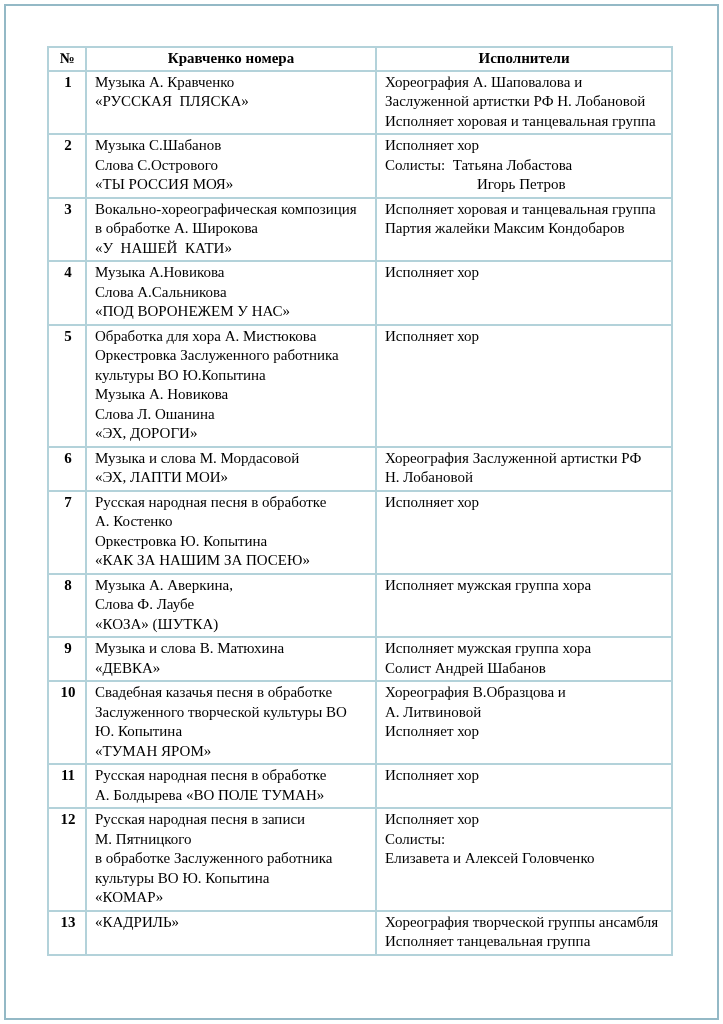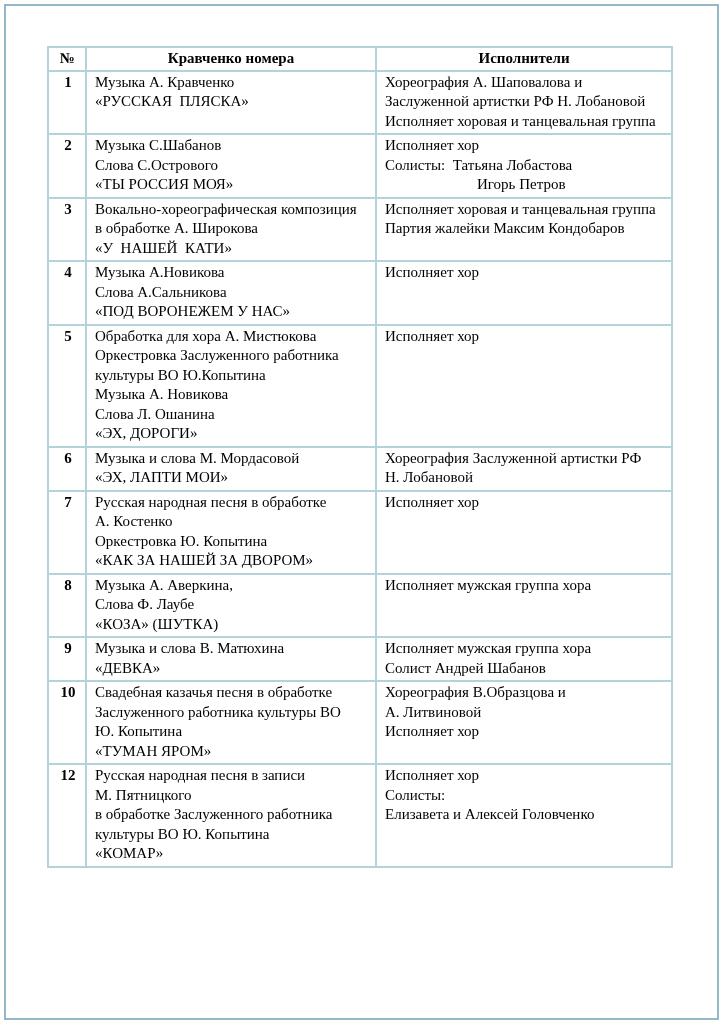--- a/index.html
+++ b/index.html
@@ -141,21 +141,21 @@
           <div class="line"><span>Хореография Заслуженной артистки РФ</span></div>
           <div class="line"><span>Н. Лобановой</span></div>
         </td>
       </tr>
       <tr>
         <td class="col-num">7</td>
         <td>
           <div class="line"><span>Русская народная песня в обработке</span></div>
           <div class="line"><span>А. Костенко</span></div>
           <div class="line"><span>Оркестровка Ю. Копытина</span></div>
-          <div class="line"><span class="bold">«КАК ЗА НАШЕЙ ЗА ДВОРОМ»</span></div>
+          <div class="line"><span class="bold">«КАК ЗА НАШИМ ЗА ПОСЕЮ»</span></div>
         </td>
         <td>
           <div class="line"><span>Исполняет хор</span></div>
         </td>
       </tr>
       <tr>
         <td class="col-num">8</td>
         <td>
           <div class="line"><span>Музыка А. Аверкина,</span></div>
           <div class="line"><span>Слова Ф. Лаубе</span></div>
@@ -173,39 +173,59 @@
         </td>
         <td>
           <div class="line"><span>Исполняет мужская группа хора</span></div>
           <div class="line"><span>Солист Андрей Шабанов</span></div>
         </td>
       </tr>
       <tr>
         <td class="col-num">10</td>
         <td>
           <div class="line"><span>Свадебная казачья песня в обработке</span></div>
-          <div class="line"><span>Заслуженного работника культуры ВО</span></div>
+          <div class="line"><span>Заслуженного творческой культуры ВО</span></div>
           <div class="line"><span>Ю. Копытина</span></div>
           <div class="line"><span class="bold">«ТУМАН ЯРОМ»</span></div>
         </td>
         <td>
           <div class="line"><span>Хореография В.Образцова и</span></div>
           <div class="line"><span>А. Литвиновой</span></div>
+          <div class="line"><span>Исполняет хор</span></div>
+        </td>
+      </tr>
+      <tr>
+        <td class="col-num">11</td>
+        <td>
+          <div class="line"><span>Русская народная песня в обработке</span></div>
+          <div class="line"><span>А. Болдырева </span><span class="bold">«ВО ПОЛЕ ТУМАН»</span></div>
+        </td>
+        <td>
           <div class="line"><span>Исполняет хор</span></div>
         </td>
       </tr>
       <tr>
         <td class="col-num">12</td>
         <td>
           <div class="line"><span>Русская народная песня в записи</span></div>
           <div class="line"><span>М. Пятницкого</span></div>
           <div class="line"><span>в обработке Заслуженного работника</span></div>
           <div class="line"><span>культуры ВО Ю. Копытина</span></div>
           <div class="line"><span class="bold">«КОМАР»</span></div>
         </td>
         <td>
           <div class="line"><span>Исполняет хор</span></div>
           <div class="line"><span>Солисты:</span></div>
           <div class="line"><span>Елизавета и Алексей Головченко</span></div>
         </td>
       </tr>
+      <tr>
+        <td class="col-num">13</td>
+        <td>
+          <div class="line"><span class="bold">«КАДРИЛЬ»</span></div>
+        </td>
+        <td>
+          <div class="line"><span>Хореография творческой группы ансамбля</span></div>
+          <div class="line"><span>Исполняет танцевальная группа</span></div>
+        </td>
+      </tr>
     </tbody>
 </table>
 
 </body></html>

